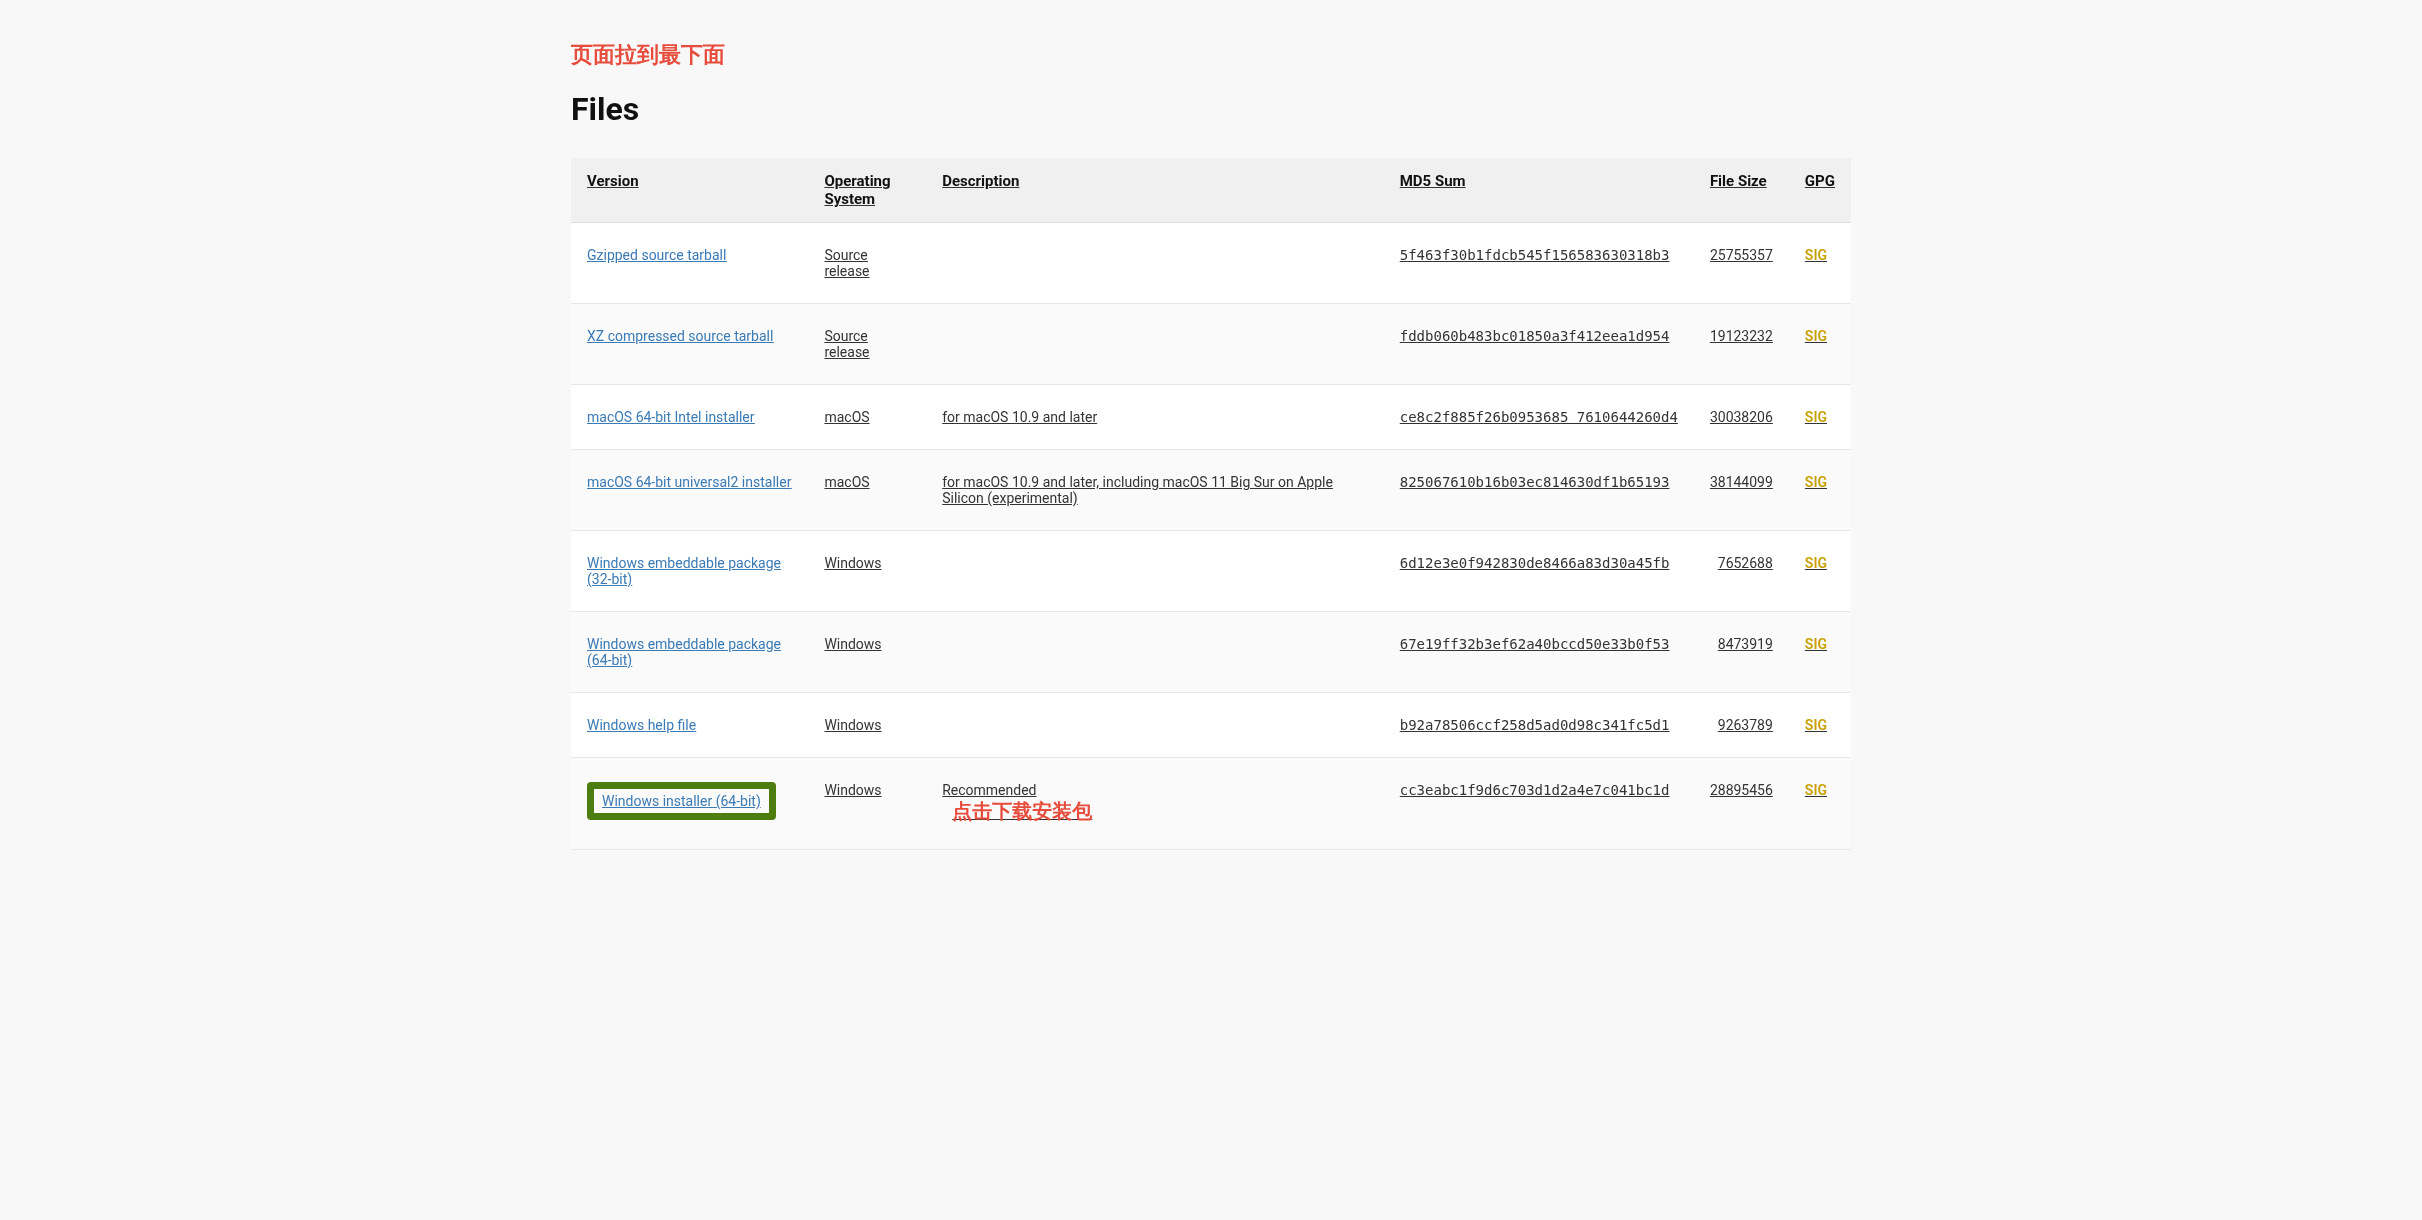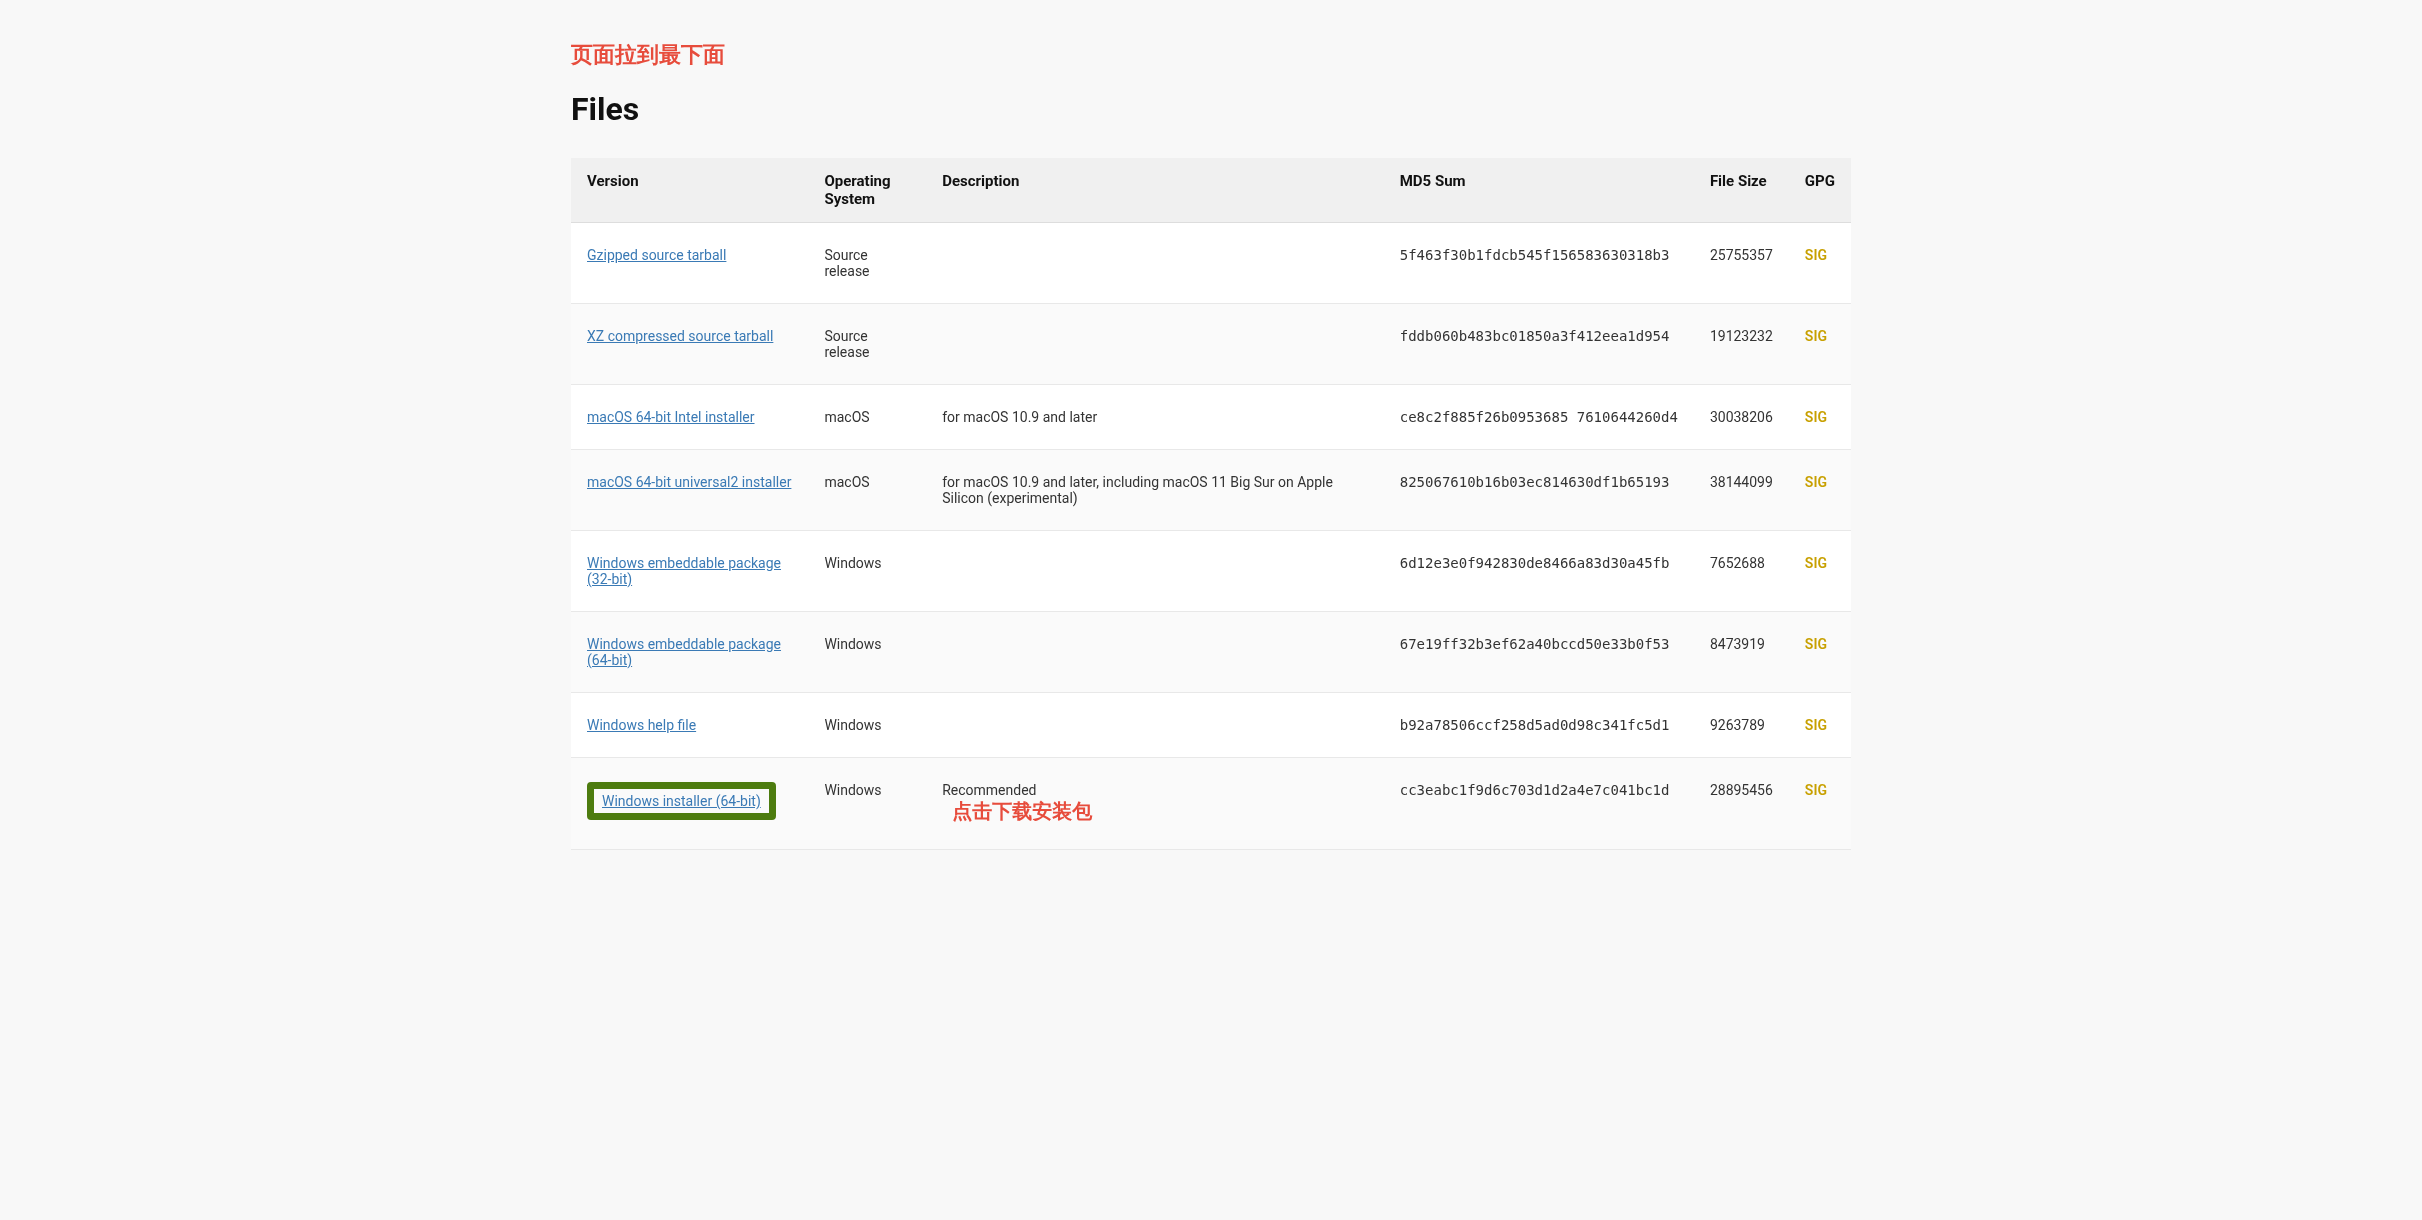--- a/index.html
+++ b/index.html
@@ -25,20 +25,21 @@
     .page-title {
       font-size: 32px;
       font-weight: 700;
       color: #111;
       margin-bottom: 30px;
     }
     .files-table {
       width: 100%;
       border-collapse: collapse;
       background: #a16207;
+      text-decoration: underline;
     }
     .files-table thead tr {
       background: #f0f0f0;
     }
     .files-table th {
       text-align: left;
       padding: 14px 16px;
       font-weight: 700;
       font-size: 15px;
       color: #111;
@@ -81,20 +82,21 @@
       font-weight: bold;
       margin-left: 10px;
     }
     .md5-cell {
       font-family: monospace;
       font-size: 13px;
       white-space: nowrap;
     }
     .filesize-cell {
       white-space: nowrap;
+      text-align: right;
     }
   </style>
 </head>
 <body>
 
 <div class="page-wrapper">
 
   <div class="annotation-top">页面拉到最下面</div>
 
   <h1 class="page-title">Files</h1>

